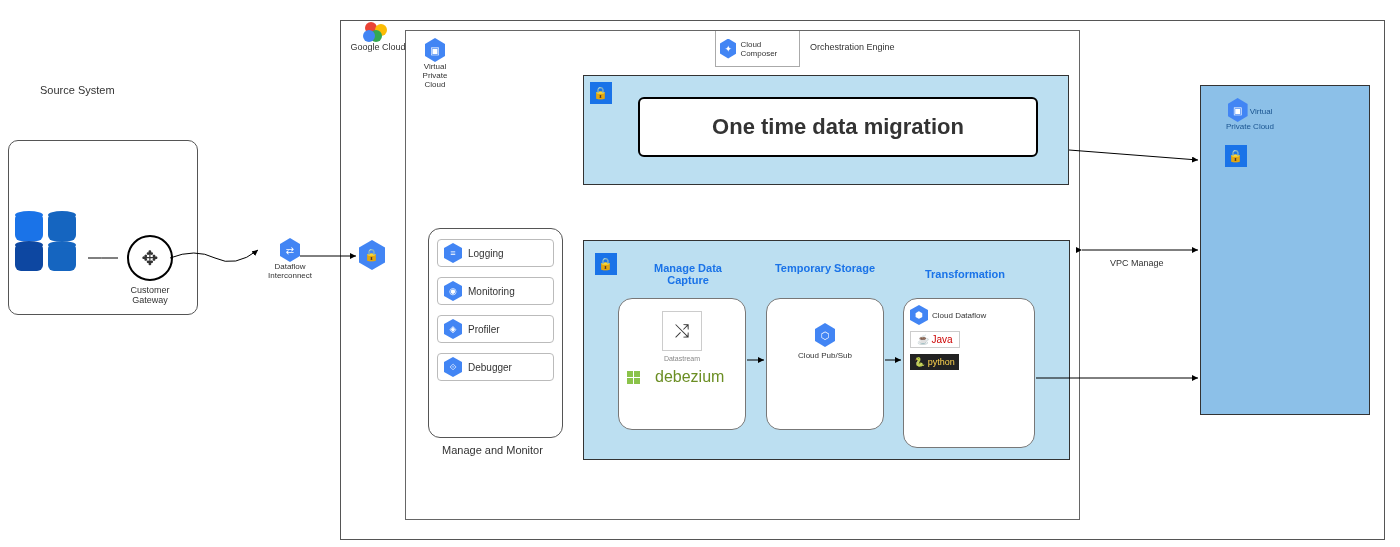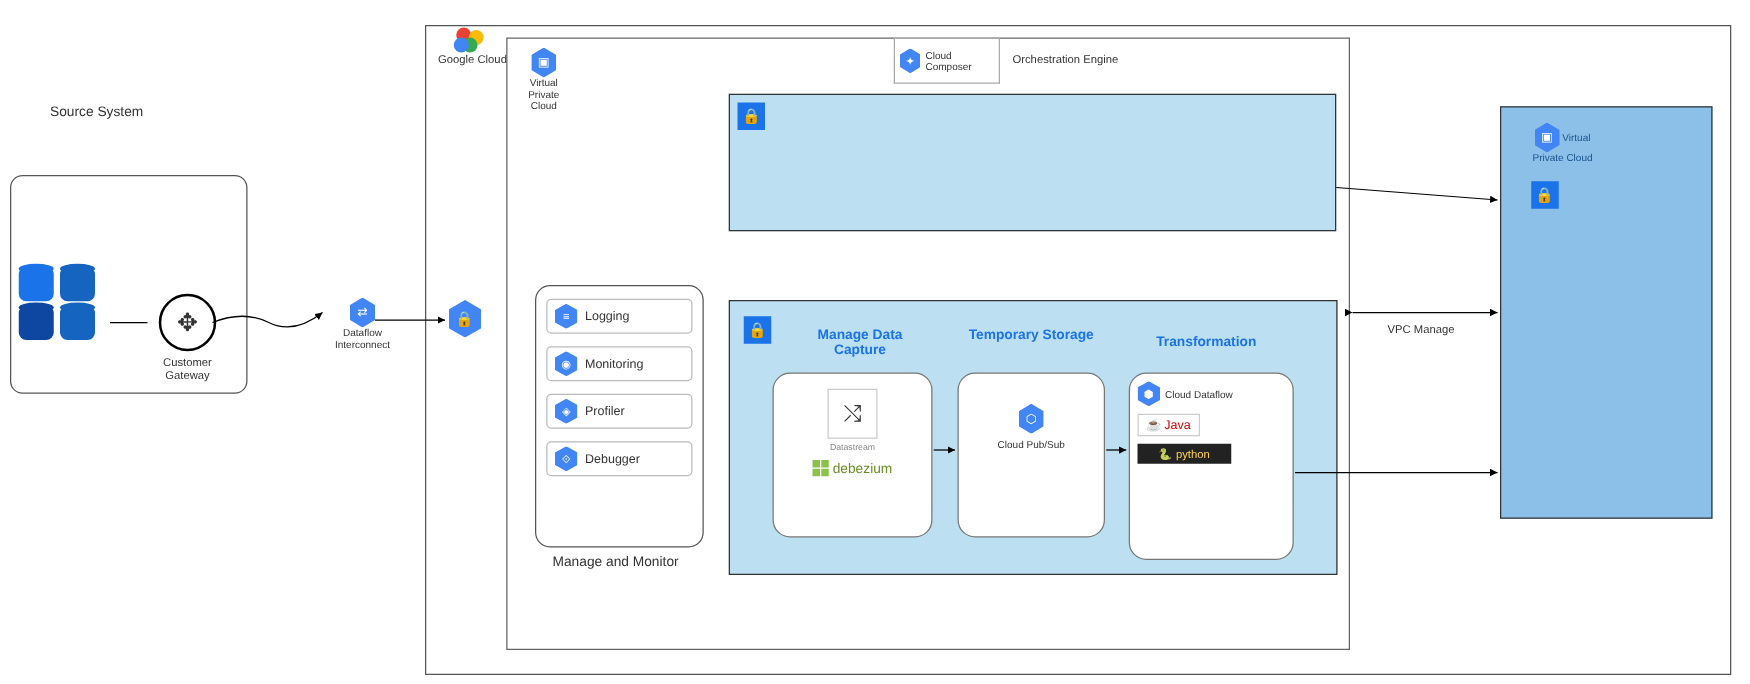--- a/index.html
+++ b/index.html
@@ -84,30 +84,30 @@
   .cdc-lock { position:absolute; left:589px; top:247px; }
   .col-title { position:absolute; font-size:11px; font-weight:bold; color:#1a73e8; text-align:center; width:110px; }
   .t1{left:633px; top:262px;}
   .t2{left:770px; top:262px;}
   .t3{left:910px; top:268px;}
   .card { position:absolute; background:#fff; border:1px solid #777; border-radius:14px; }
   .card1{left:618px; top:298px; width:128px; height:132px; padding:8px; text-align:center;}
   .card2{left:766px; top:298px; width:118px; height:132px; padding:10px; text-align:center;}
   .card3{left:903px; top:298px; width:132px; height:150px; padding:6px 6px;}
   .ds-icon{width:40px;height:40px;border:1px solid #ccc;margin:4px auto;display:flex;align-items:center;justify-content:center;font-size:18px;}
-  .debezium{display:flex;align-items:center;gap:3px;justify-content:center;margin-top:6px;font-size:11px;color:#6b8e23;}
+  .debezium{display:flex;align-items:center;gap:15px;justify-content:flex-start;margin-top:6px;font-size:16px;color:#6b8e23;}
   .deb-sq{display:inline-grid;grid-template-columns:repeat(2,6px);gap:1px;}
   .deb-sq span{width:6px;height:6px;background:#8bc34a;}
   .pubsub{margin-top:14px;}
   .pubsub .hex{margin:0 auto;}
   .pubsub-lbl{font-size:8px;margin-top:4px;}
   .t-row{display:flex;align-items:center;gap:4px;margin-bottom:6px;font-size:8px;}
   .java{border:1px solid #ccc;padding:2px 6px;font-size:10px;color:#cc0000;display:inline-block;}
   .java::before{content:'☕';margin-right:2px;}
-  .python{background:#222;color:#ffd54f;font-size:9px;padding:3px 17px;display:inline-block;margin-top:6px;}
+  .python{background:#222;color:#ffd54f;font-size:9px;padding:3px 4px;display:inline-block;margin-top:6px;}
 
   
   .rvpc-panel{position:absolute;left:1200px;top:85px;width:170px;height:330px;background:#8cc0e8;border:1px solid #333;}
   .rvpc-lbl{position:absolute;left:1225px;top:98px;width:50px;text-align:center;font-size:8px;color:#1a5490;}
   .rvpc-lock{position:absolute;left:1219px;top:139px;}
   .atlas-box{position:absolute;left:1250px;top:146px;width:108px;height:246px;background:#fff;border:1px solid #333;display:flex;flex-direction:column;align-items:center;justify-content:center;}
   .leaf{color:#13aa52;font-size:18px;margin-right:4px;}
   .mongo-t{font-size:13px;}
   .atlas-t{font-size:11px;color:#555;margin-top:2px;}
 
@@ -158,20 +158,21 @@
 
   <div class="composer-tab">
     <div class="hex tiny">✦</div>
     <span>Cloud Composer</span>
   </div>
   <div class="orch-label">Orchestration Engine</div>
 
   <div class="otm-outer">
     <div class="lock-sq">🔒</div>
   </div>
+  <div class="otm-inner">One time data migration</div>
 
   <div class="lock-hex"><div class="hex">🔒</div></div>
 
   <div class="mm-panel">
     <div class="mm-row">
         <div class="hex tiny">≡</div>
         <span>Logging</span>
       </div>
     <div class="mm-row">
         <div class="hex tiny">◉</div>

